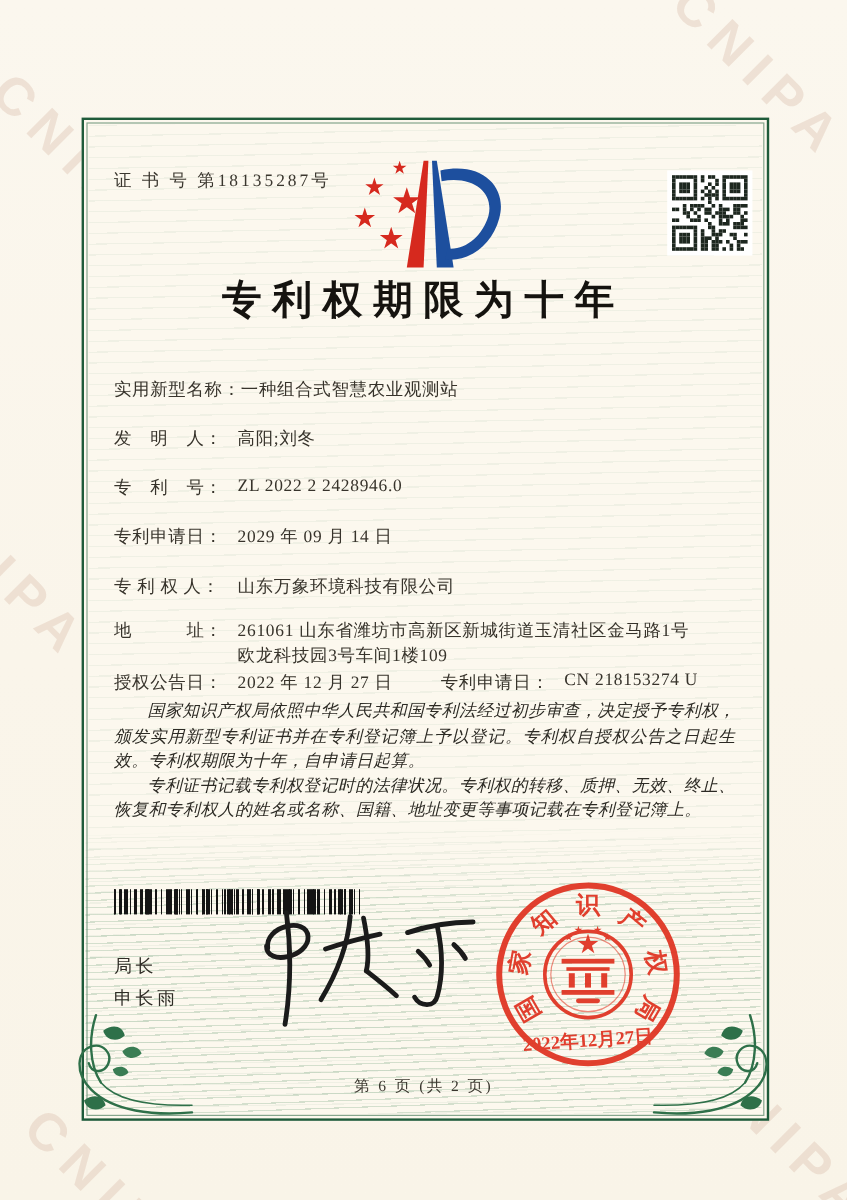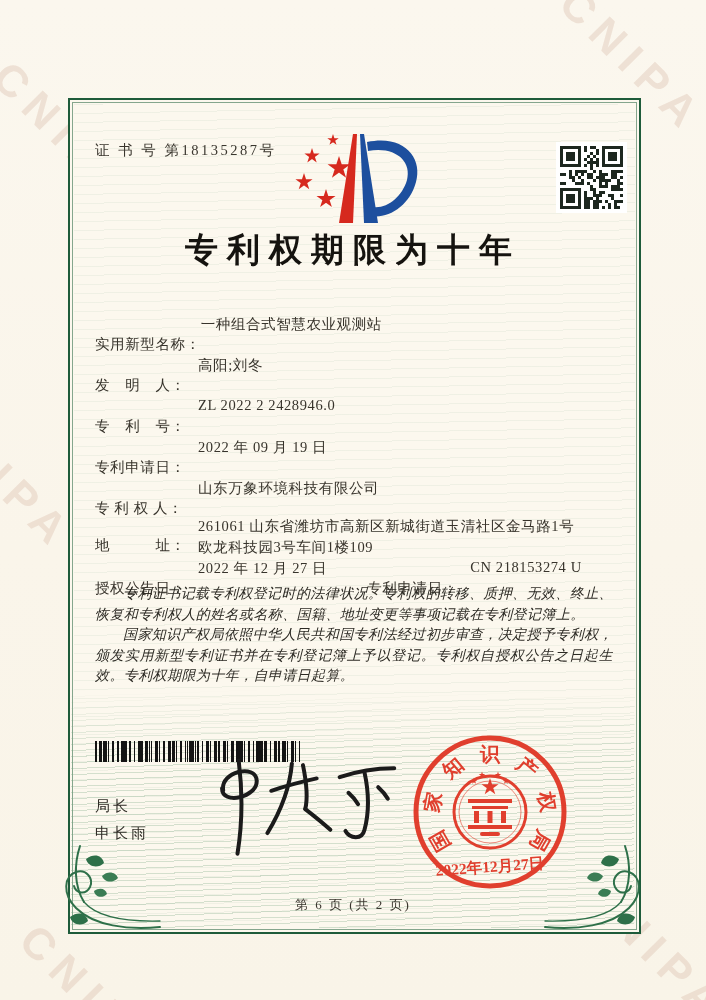--- a/index.html
+++ b/index.html
@@ -25,21 +25,21 @@
   
   .cert-no{position:absolute;left:95px;top:141px;font-size:14.5px;letter-spacing:2.5px;color:#3a362e;z-index:2;}
   .logo{position:absolute;left:283px;top:124px;z-index:2;}
   .qr-box{position:absolute;left:556px;top:142px;width:71px;height:71px;background:#fff;z-index:2;}
   .qr{position:absolute;left:4px;top:4px;width:63px;height:63px;}
   .qr i{position:absolute;width:3px;height:3px;background:#1d271f;}
   .title{position:absolute;left:0;top:228px;width:706px;text-align:center;font-size:33px;font-weight:700;
          letter-spacing:9px;color:#15130f;z-index:2;}
   .field-row{position:absolute;left:95px;display:flex;font-size:14.5px;color:#37332b;
              letter-spacing:.6px;z-index:2;white-space:nowrap;}
-  .f-label{display:inline-block;min-width:103px;margin-top:20px;}
+  .f-label{display:inline-block;min-width:103px;}
   .f-value{display:inline-block;}
   .addr-lines span{display:block;line-height:21px;}
   .pair2{margin-left:40px;display:flex;}
   .body-text{position:absolute;left:95px;top:584px;width:518px;font-size:14px;line-height:20.5px;
              color:#2c2a24;font-style:italic;letter-spacing:.4px;z-index:2;text-align:justify;}
   .body-text p{margin:0;text-indent:2em;}
   .barcode{position:absolute;left:95px;top:741px;width:205px;height:21px;z-index:2;
     background-image:
       repeating-linear-gradient(90deg,#141414 0 2px,transparent 2px 5px,#141414 5px 6px,transparent 6px 9px,#141414 9px 12px,transparent 12px 13px,#141414 13px 14px,transparent 14px 17px),
       repeating-linear-gradient(90deg,#141414 0 1px,transparent 1px 4px,#141414 4px 7px,transparent 7px 8px,#141414 8px 9px,transparent 9px 23px);}
@@ -351,21 +351,21 @@
   <div class="field-row" style="top:356px">
     <span class="f-label">发　明　人：</span>
     <span class="f-value">高阳;刘冬</span>
   </div>
   <div class="field-row" style="top:397px">
     <span class="f-label">专　利　号：</span>
     <span class="f-value">ZL 2022 2 2428946.0</span>
   </div>
   <div class="field-row" style="top:438px">
     <span class="f-label">专利申请日：</span>
-    <span class="f-value">2022 年 09 月 19 日</span>
+    <span class="f-value">2029 年 09 月 14 日</span>
   </div>
   <div class="field-row" style="top:479px">
     <span class="f-label">专 利 权 人：</span>
     <span class="f-value">山东万象环境科技有限公司</span>
   </div>
   <div class="field-row" style="top:516px">
     <span class="f-label">地　　　址：</span>
     <span class="f-value addr-lines">
       <span>261061 山东省潍坊市高新区新城街道玉清社区金马路1号</span>
       <span>欧龙科技园3号车间1楼109</span>
@@ -374,22 +374,22 @@
   <div class="field-row" style="top:559px">
     <span class="f-label">授权公告日：</span>
     <span class="f-value">2022 年 12 月 27 日</span>
     <span class="pair2">
       <span class="f-label">专利申请日：</span>
       <span class="f-value">CN 218153274 U</span>
     </span>
   </div>
 
   <div class="body-text">
+    <p>国家知识产权局依照中华人民共和国专利法经过初步审查，决定授予专利权，颁发实用新型专利证书并在专利登记簿上予以登记。专利权自授权公告之日起生效。专利权期限为十年，自申请日起算。</p>
     <p>专利证书记载专利权登记时的法律状况。专利权的转移、质押、无效、终止、恢复和专利权人的姓名或名称、国籍、地址变更等事项记载在专利登记簿上。</p>
-    <p>国家知识产权局依照中华人民共和国专利法经过初步审查，决定授予专利权，颁发实用新型专利证书并在专利登记簿上予以登记。专利权自授权公告之日起生效。专利权期限为十年，自申请日起算。</p>
   </div>
 
   <div class="barcode"></div>
 
   <div class="director">
     <div>局长</div>
     <div>申长雨</div>
   </div>
 
   <svg class="signature" width="196" height="108" viewBox="0 0 196 108">

